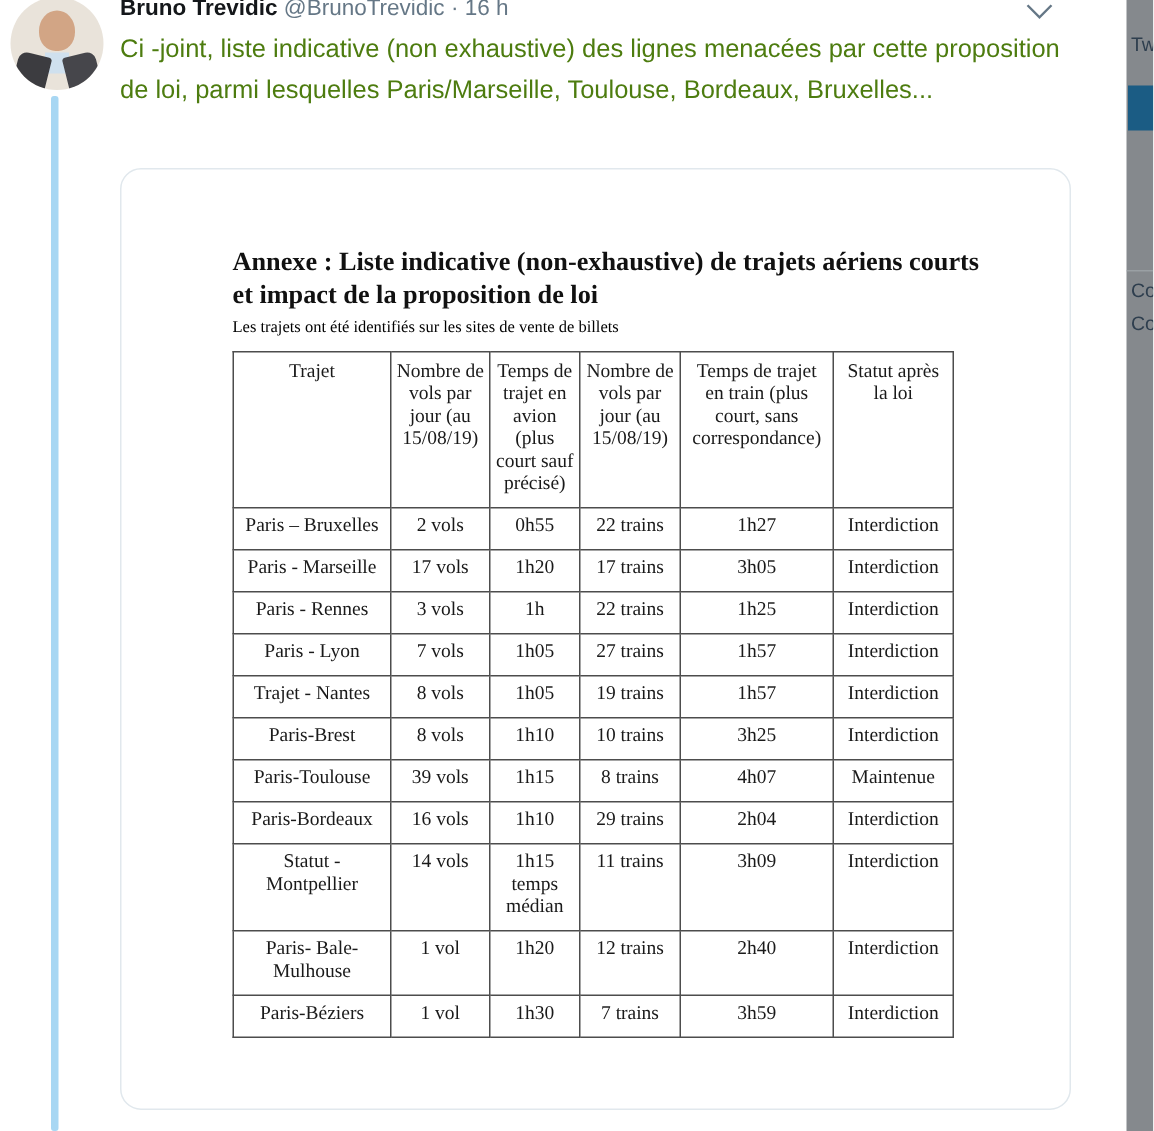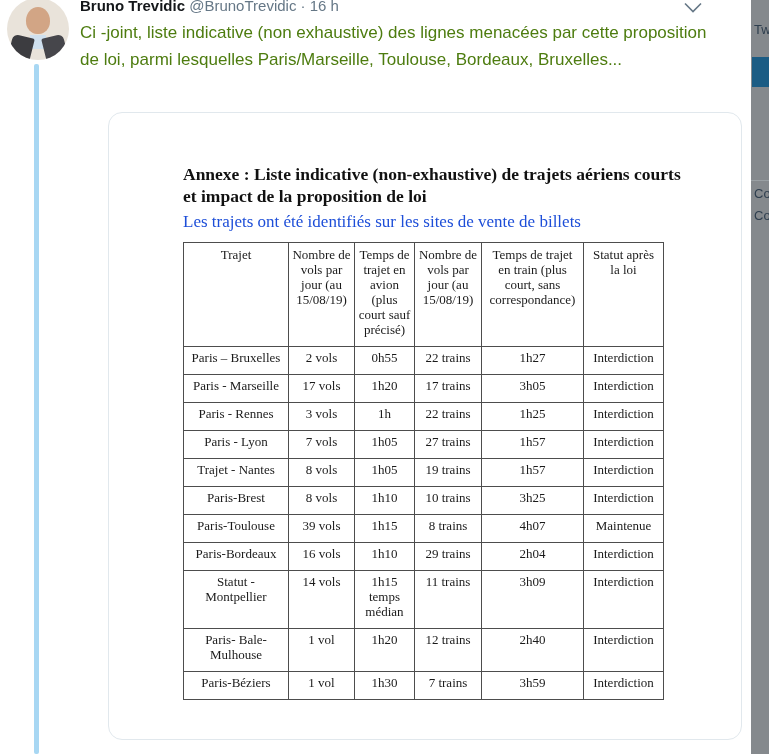--- a/index.html
+++ b/index.html
@@ -49,31 +49,31 @@
   
   .tweet-body {
     position:absolute; left:80px; top:19px; width:632px;
     font-size:17px; line-height:27px; color:#4d7c0f;
   }
 
   
   .card {
     position:absolute; left:80px; top:112px; width:634px; height:628px;
     border:1px solid #e1e8ed; border-radius:14px; background:#fff;
-    overflow:hidden; cursor:pointer;margin-left:28px;
+    overflow:hidden; cursor:pointer;
   }
   .doc {
     position:absolute; left:74px; top:50px; width:520px;
     font-family:"Liberation Serif", serif; color:#1a1a1a;
   }
   .doc-title {
     font-weight:bold; font-size:17.5px; line-height:22px; max-width:500px;
     color:#111;
   }
-  .doc-subtitle { font-size:17px; margin-top:5px; color:#1d4ed8; }
+  .doc-subtitle { font-size:11px; margin-top:5px; color:#000000; }
 
   table.annexe {
     margin-top:10px; border-collapse:collapse; table-layout:fixed;
     width:480px; font-size:13px; line-height:15px; color:#1a1a1a;
   }
   table.annexe th, table.annexe td {
     border:1px solid #4d4d4d; text-align:center; vertical-align:top;
     padding:3px 2px 9px 2px; overflow:hidden;
   }
   table.annexe tr.group-row th { font-weight:bold; padding:2px 2px 3px; }

